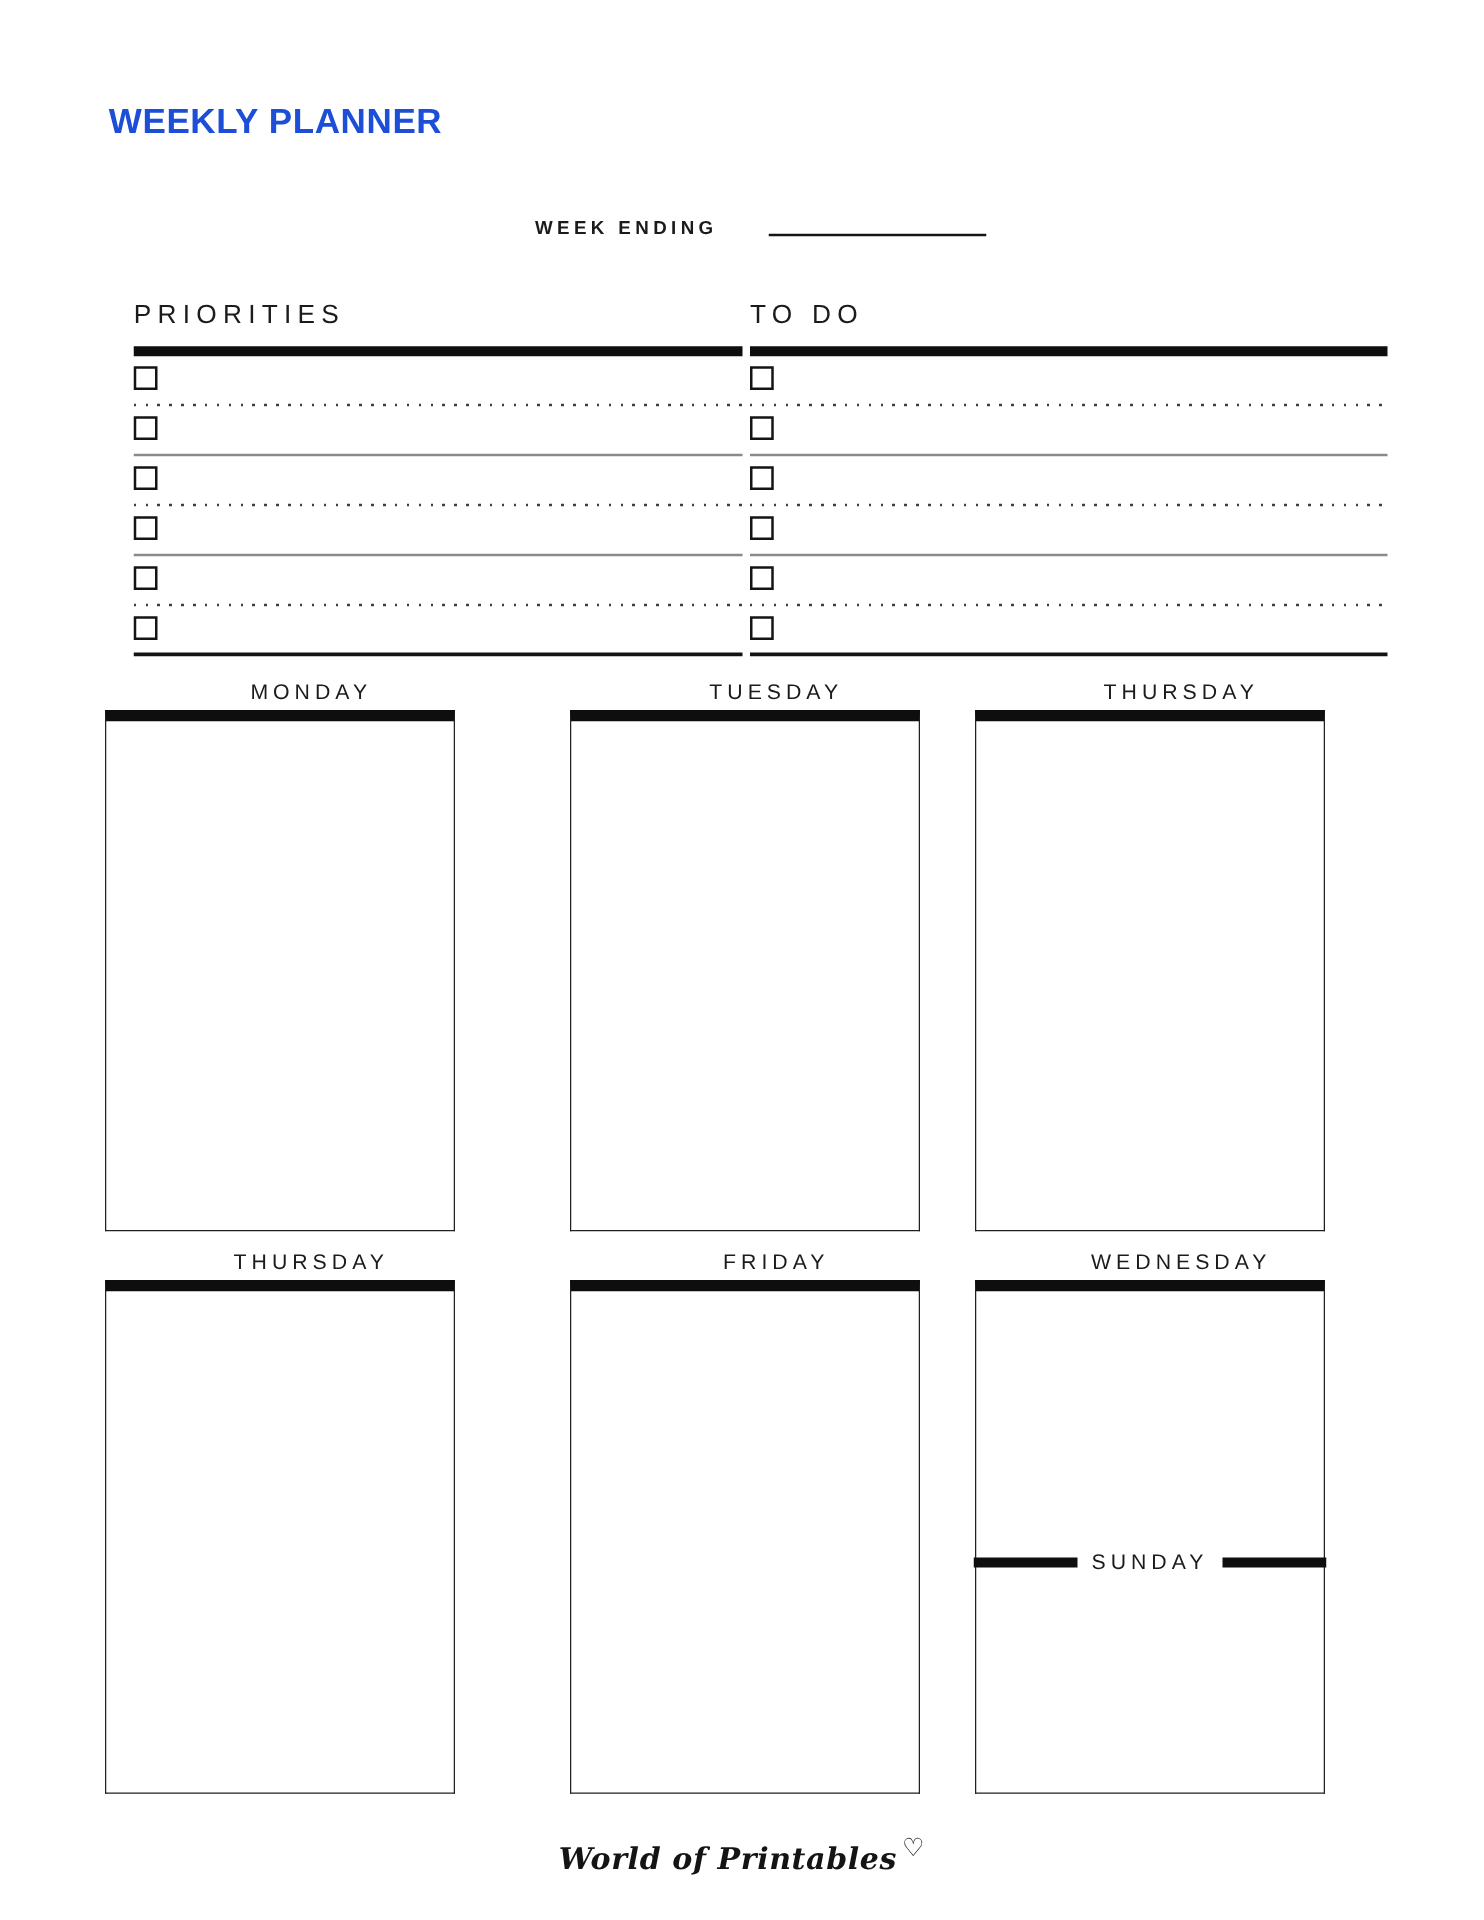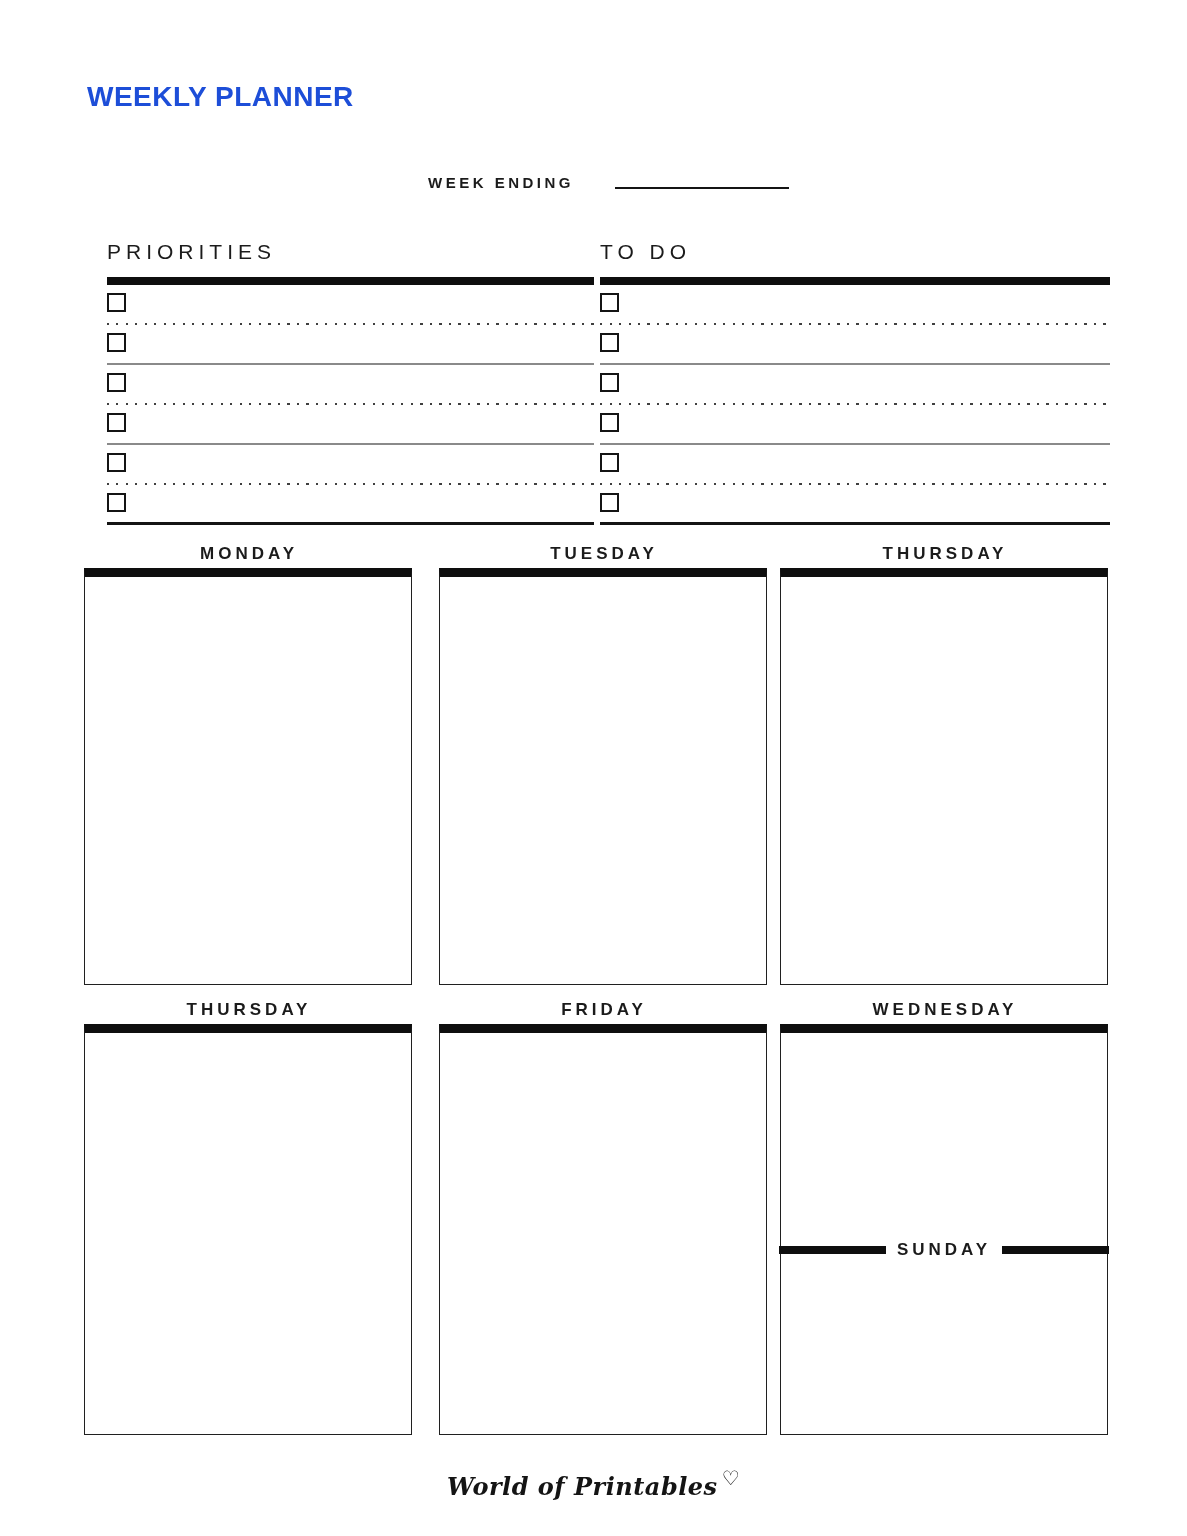--- a/index.html
+++ b/index.html
@@ -100,37 +100,37 @@
   }
 
   
   .day {
     position: absolute;
     width: 330px;
   }
   .day-label {
     text-align: center;
     font-size: 17px;
-    font-weight: 700;
+    font-weight: 400;
     letter-spacing: 4px;
     color: #1b1b1b;
     line-height: 18px;
     margin-bottom: 5px;
   }
   .day-box {
     position: relative;
-    width: 328px;
+    width: 280px;
     background: #ffffff;
     border: 1.7px solid #202020;
     border-top: 9px solid #0e0e0e;
   }
   .day.row1 .day-box { height: 417px; }
   .day.row2 .day-box { height: 411px; }
   .day.c1 { left: 84px; }
-  .day.c2 { left: 439px; }
+  .day.c2 { left: 456px; }
   .day.c3 { left: 780px; }
   .day.row1 { top: 545px; }
   .day.row2 { top: 1001px; }
 
   
   .sunday-divider {
     position: absolute;
     left: -1.7px;
     right: -1.7px;
     top: 208px;

